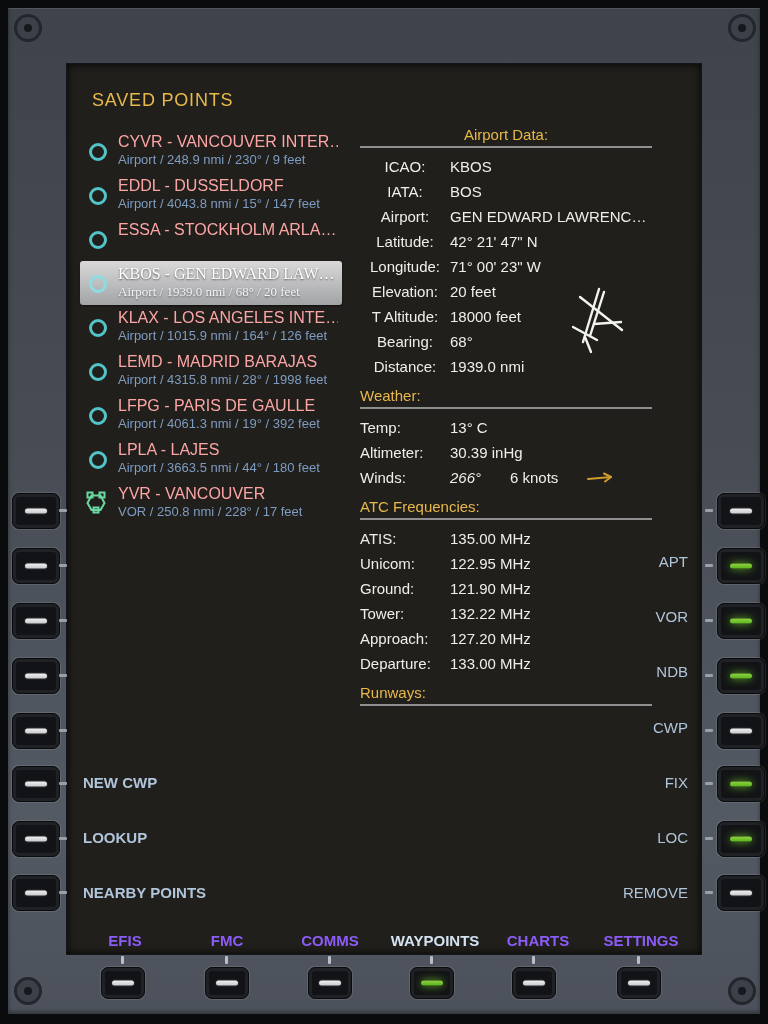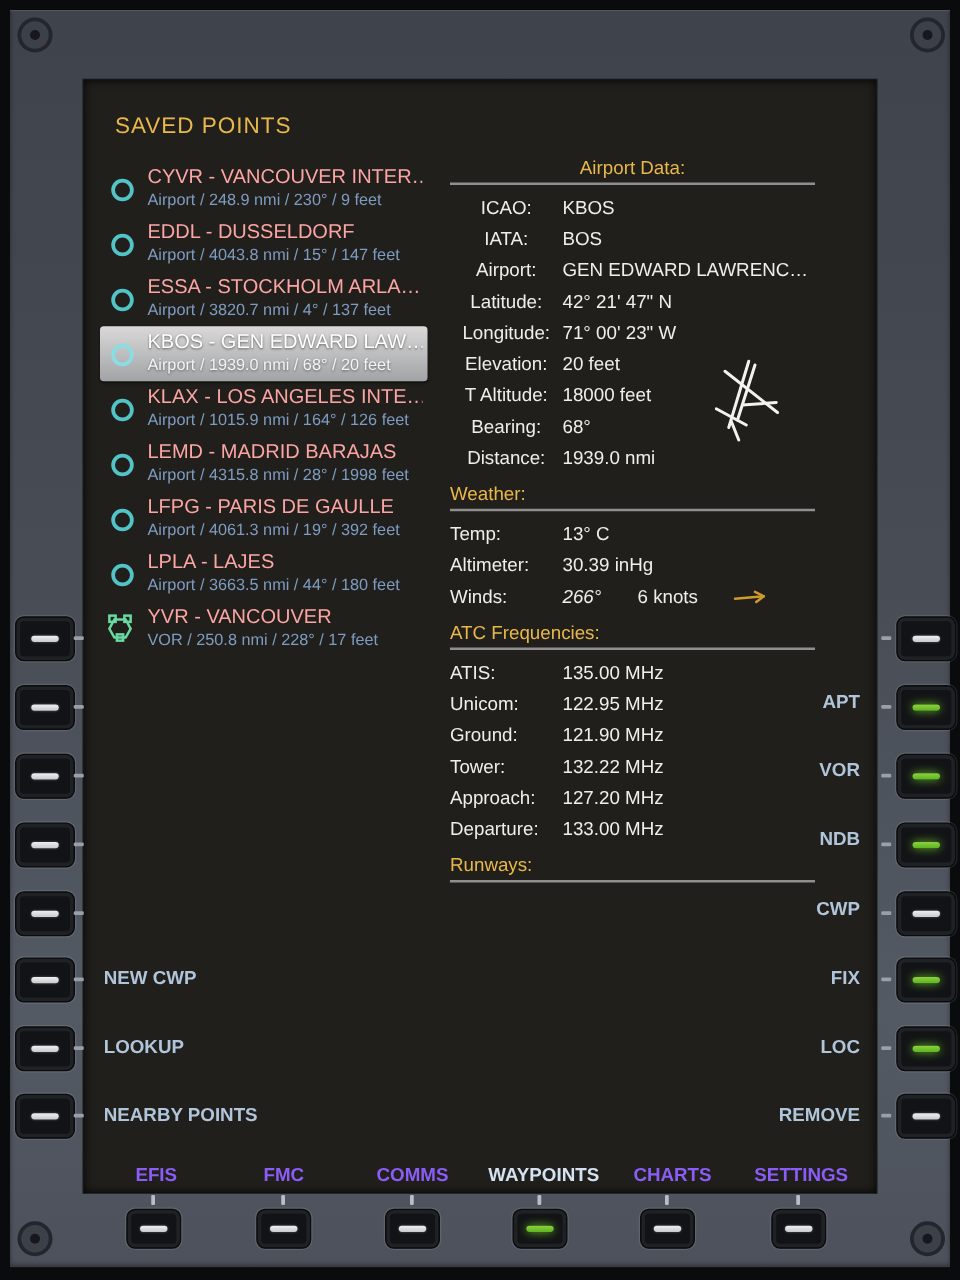--- a/index.html
+++ b/index.html
@@ -9,41 +9,41 @@
     background:linear-gradient(180deg,#3f434b 0%,#474c55 45%,#545a64 80%,#4c515b 100%);
     box-shadow:inset 0 1px 0 rgba(255,255,255,.12), inset 0 -2px 4px rgba(0,0,0,.4);}
   .screw{position:absolute;width:22px;height:22px;border-radius:50%;border:3px solid #23262c;background:#3c4048;}
   .screw::after{content:"";position:absolute;left:7px;top:7px;width:8px;height:8px;border-radius:50%;background:#16181d;}
   .screen{position:absolute;left:67px;top:64px;width:634px;height:890px;background:#211f1b;
     box-shadow:inset 0 0 8px rgba(0,0,0,.9), 0 0 0 1px #15161a;}
   
   .title{position:absolute;left:25px;top:26px;font-size:18px;letter-spacing:.8px;color:#e8b84b;}
   .points-list{position:absolute;left:13px;top:65px;width:262px;}
   .point-item{position:relative;height:44px;cursor:pointer;}
-  .point-item.sel{background:linear-gradient(180deg,#d9d9d9,#a2a3a6);border-radius:3px;box-shadow:0 1px 2px rgba(0,0,0,.5);}
+  .point-item.sel{background:linear-gradient(180deg,#d9d9d9,#a2a3a6);border-radius:3px;box-shadow:0 1px 2px rgba(0,0,0,.5);font-family:Liberation Serif, serif;}
   .pt-icon{position:absolute;left:9px;top:14px;width:12px;height:12px;border:3px solid #52c4c8;border-radius:50%;}
   .sel .pt-icon{border-color:#8adde2;}
   .pt-vor{position:absolute;left:4px;top:10px;}
   .pt-text{position:absolute;left:38px;top:2px;width:220px;}
   .pt-title{font-size:16px;color:#fca5a5;line-height:21px;white-space:nowrap;overflow:hidden;}
   .pt-sub{font-size:13px;color:#7e9cc2;line-height:16px;white-space:nowrap;}
   .sel .pt-title{color:#ffffff;text-shadow:0 1px 2px rgba(0,0,0,.55);}
   .sel .pt-sub{color:#f3f4f6;text-shadow:0 1px 2px rgba(0,0,0,.45);}
   .data-panel{position:absolute;left:293px;top:60px;width:292px;}
   .sec{margin-top:6px;}
   .sec:first-child{margin-top:0;text-align:center;}
   .sec-h{height:22px;line-height:22px;font-size:15px;color:#e8b84b;}
   .sec-line{border-top:2px solid #8f8f8f;margin:0 0 6px 0;}
   .kv{display:flex;align-items:center;height:25px;font-size:15px;color:#efeeea;}
   .kv .k{width:90px;flex:none;}
   .kv .v{white-space:nowrap;}
   .winds-dir{width:60px;flex:none;font-style:italic;}
   .wind-arrow{margin-left:28px;}
   .rwy-diagram{position:absolute;left:505px;top:218px;}
-  .side-label{position:absolute;right:13px;font-size:15px;font-weight:bold;color:#b0c4da;line-height:20px;cursor:pointer;}
+  .side-label{position:absolute;right:13px;font-size:15px;font-weight:normal;color:#b0c4da;line-height:20px;cursor:pointer;}
   .action-label{position:absolute;left:16px;font-size:15px;font-weight:bold;color:#b0c4da;line-height:20px;cursor:pointer;}
   .tab{position:absolute;top:867px;transform:translateX(-50%);font-size:15px;font-weight:bold;color:#8b5cf6;line-height:20px;cursor:pointer;white-space:nowrap;}
   .tab.active{color:#d4e2f2;}
   
   .pbtn{position:absolute;width:46px;height:34px;border-radius:7px;background:#121316;
     border:1px solid #0a0b0d;box-shadow:inset 0 0 0 3px #1f2125, 0 0 0 1px rgba(255,255,255,.10);cursor:pointer;}
   .pbtn .bar{position:absolute;left:50%;top:50%;transform:translate(-50%,-50%);width:22px;height:5px;border-radius:3px;
     background:linear-gradient(180deg,#f0f0f2,#c9cacd);box-shadow:0 0 2px rgba(255,255,255,.35);}
   .pbtn.lit .bar{background:linear-gradient(180deg,#8ed23f,#5cb520);box-shadow:0 0 8px rgba(115,200,45,.95);}
   .pbtn-b{width:42px;height:30px;}
@@ -74,21 +74,20 @@
       <span class="pt-icon"></span>
       <div class="pt-text">
           <div class="pt-title">EDDL - DUSSELDORF</div>
       <div class="pt-sub">Airport / 4043.8 nmi / 15° / 147 feet</div>
         </div>
     </div>
     <div class="point-item">
       <span class="pt-icon"></span>
       <div class="pt-text">
           <div class="pt-title">ESSA - STOCKHOLM ARLA…</div>
-      <div class="pt-sub">Airport / 3820.7 nmi / 4° / 137 feet</div>
         </div>
     </div>
     <div class="point-item sel">
       <span class="pt-icon"></span>
       <div class="pt-text">
           <div class="pt-title">KBOS - GEN EDWARD LAW…</div>
       <div class="pt-sub">Airport / 1939.0 nmi / 68° / 20 feet</div>
         </div>
     </div>
     <div class="point-item">

